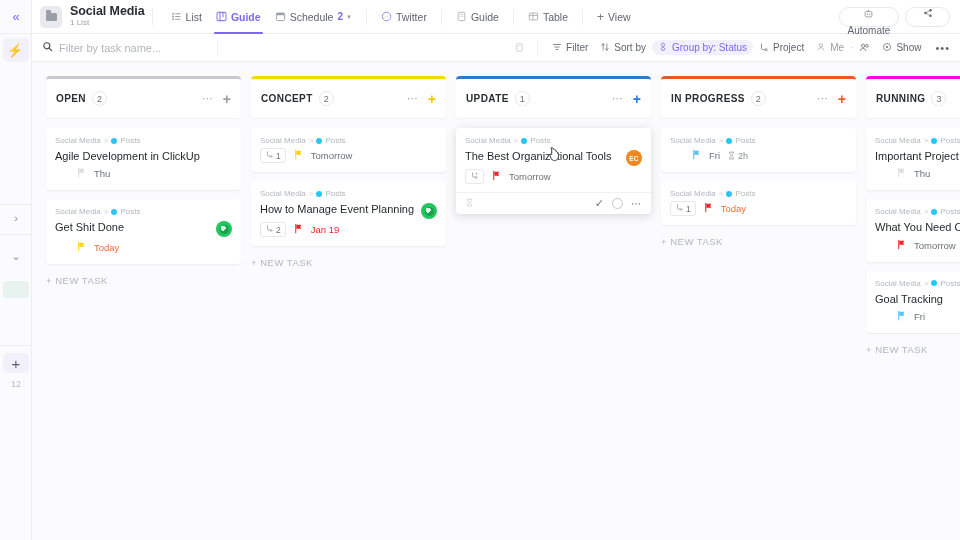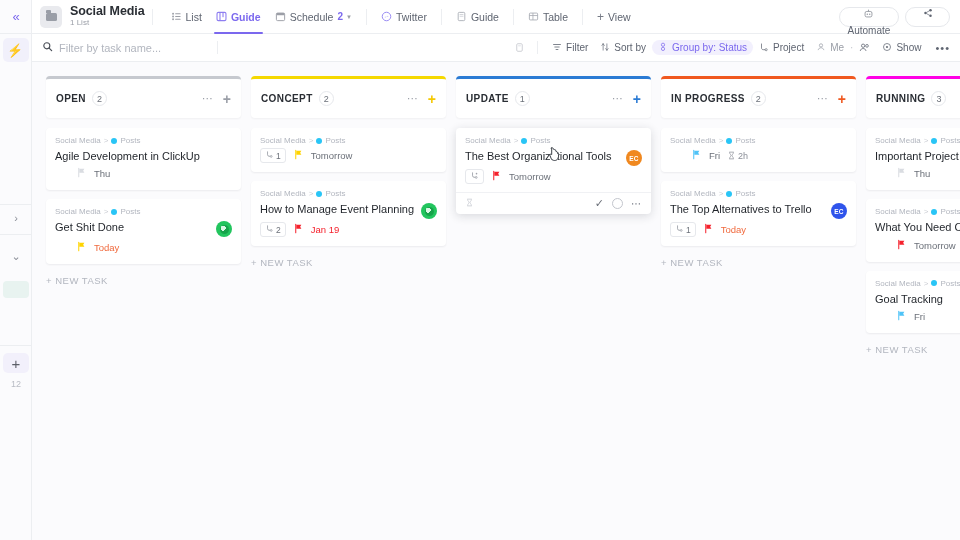--- a/index.html
+++ b/index.html
@@ -600,24 +600,20 @@
                 </span>
               </div>
             </div>
             <div class="card">
               <div class="bc">
                 <span>Social Media</span>
                 <span class="sep">&gt;</span>
                 <span class="dot"></span>
                 <span>Posts</span>
               </div>
-              <div class="ctitle-row">
-                <div class="ctitle">The Top Alternatives to Trello</div>
-                <div class="avatar" style="background:#2f54eb">EC</div>
-              </div>
               <div class="meta">
                 <span class="sub-chip">
                   <span class="sg"><svg width="9" height="9" viewBox="0 0 16 16">
                       <path d="M4.5 2.5v6c0 1.5 1.1 2.6 2.6 2.6h2" stroke="#8b8f98" stroke-width="1.3" fill="none"></path>
                       <circle cx="11" cy="11.4" r="1.6" fill="none" stroke="#8b8f98" stroke-width="1.2"></circle>
                     </svg></span>
                   <span>1</span>
                 </span>
                 <span class="flag"><svg width="11" height="11" viewBox="0 0 16 16">
                     <path d="M4 2v12" stroke="#f5222d" stroke-width="1.5" stroke-linecap="round"></path>

